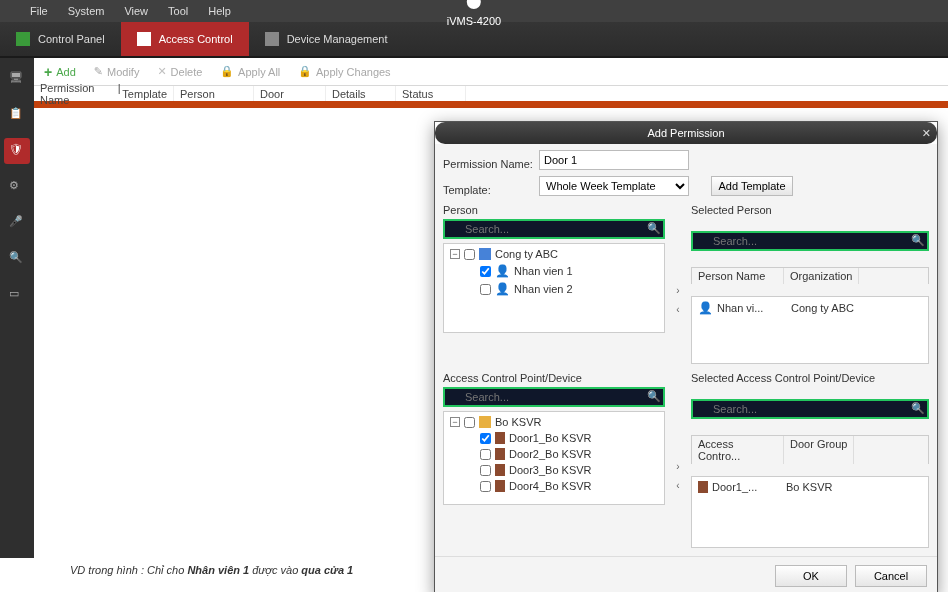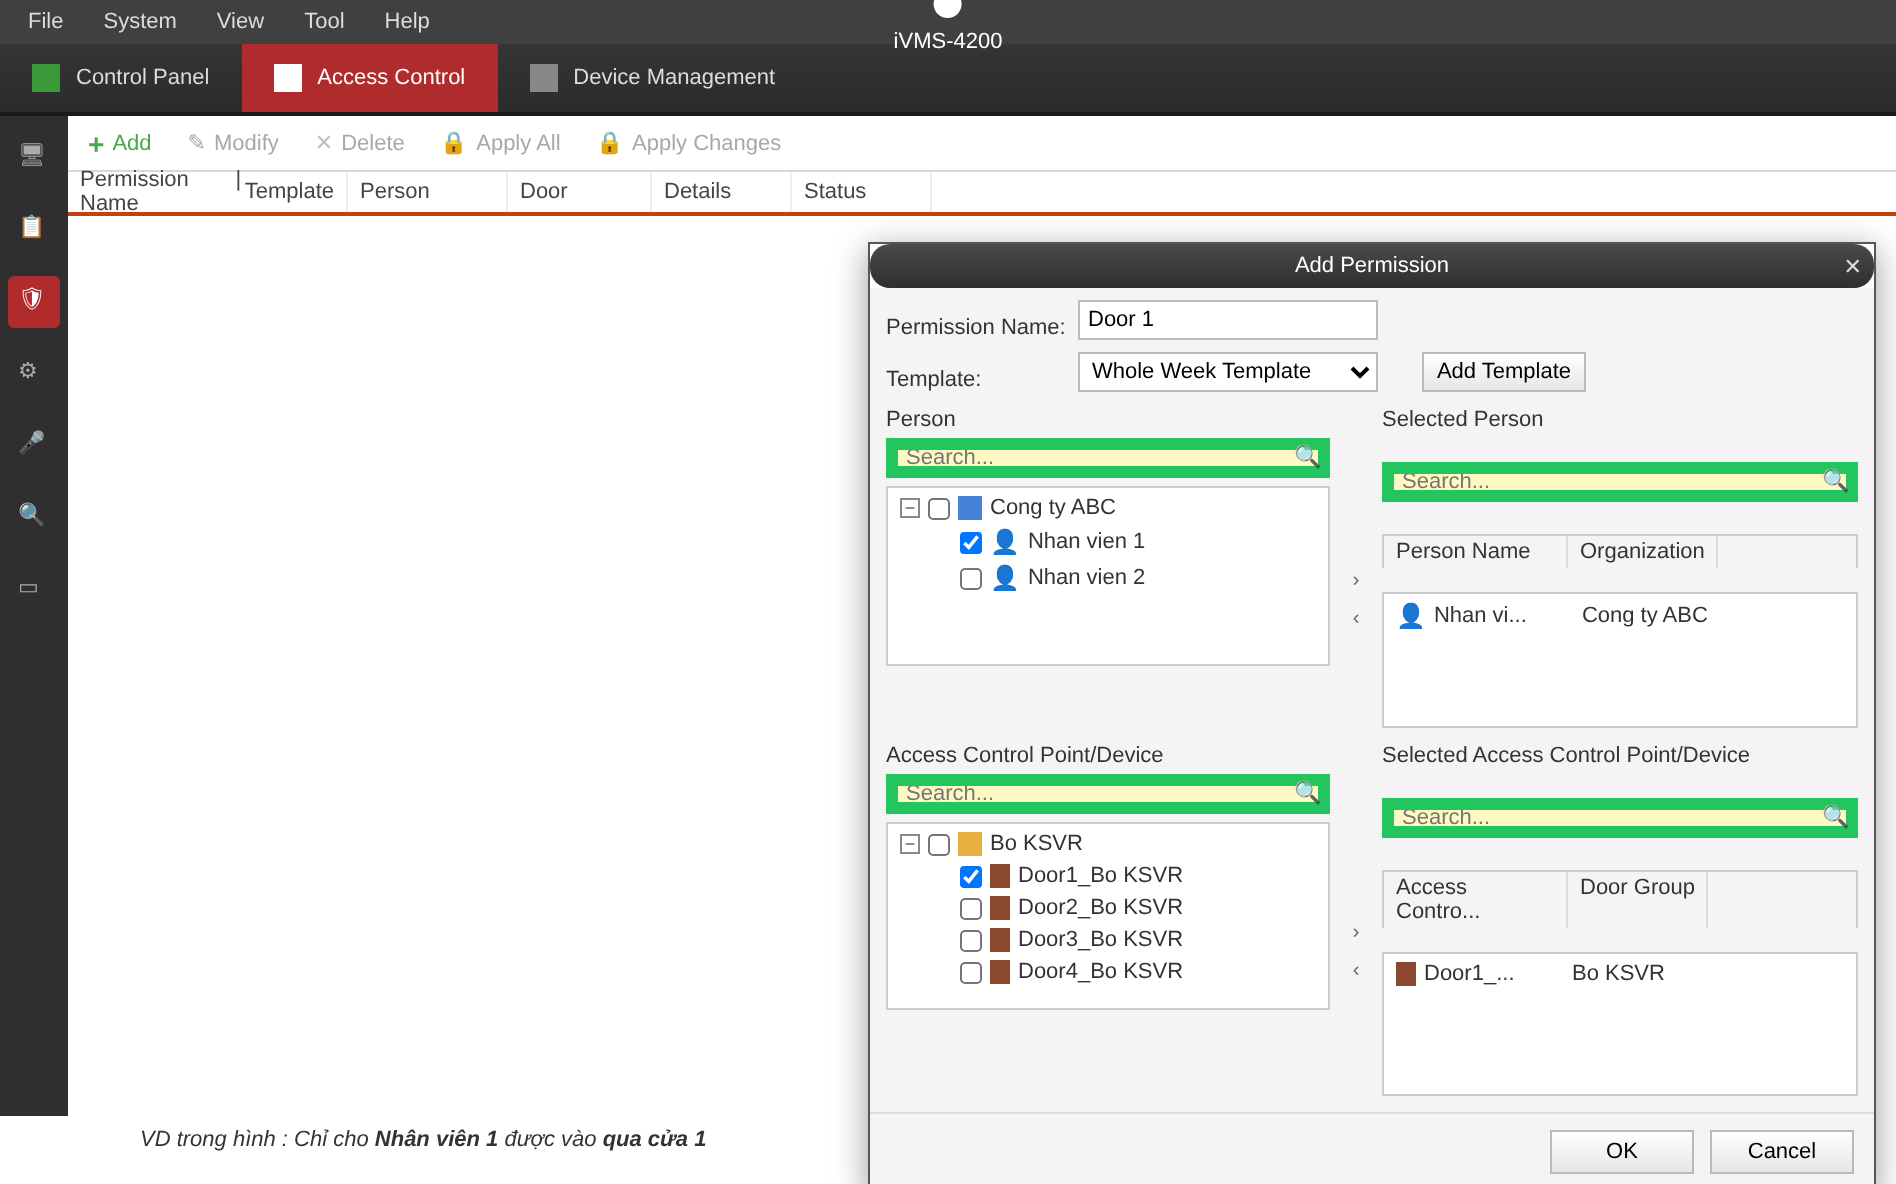--- a/index.html
+++ b/index.html
@@ -1,18 +1,18 @@
 <!DOCTYPE html>
 <html><head>
 <meta charset="utf-8">
 <style>
 * { box-sizing: border-box; margin: 0; padding: 0; font-family: Tahoma, Arial, sans-serif; font-size: 11px; }
 body { width: 948px; height: 592px; background: #fff; overflow: hidden; position: relative; }
 
-.menubar { background: #404040; height: 22px; display: flex; align-items: center; color: #ddd; padding: 0 4px; }
+.menubar { background: #404040; height: 22px; display: flex; align-items: center; color: #ddd; padding: 0 20px; }
 .menubar .item { padding: 0 10px; cursor: default; }
 .menubar .appname { position: absolute; left: 50%; transform: translateX(-50%); display: flex; align-items: center; gap: 6px; color: #fff; font-size: 13px; flex-direction: column; }
 .menubar .appname .logo { width: 14px; height: 14px; background: #fff; border-radius: 50%; display: inline-block; }
 
 .tabbar { background: linear-gradient(#353535,#2b2b2b); height: 36px; display: flex; align-items: stretch; border-bottom: 2px solid #1a1a1a; }
 .tabbar .tab { display: flex; align-items: center; padding: 0 16px; color: #ddd; gap: 8px; cursor: default; }
 .tabbar .tab.cp .ticon { width: 14px; height: 14px; background: #3a9a3a; }
 .tabbar .tab.ac { background: #b02b2b; color: #fff; }
 .tabbar .tab.ac .ticon { width: 14px; height: 14px; background: #fff; }
 .tabbar .tab.dm .ticon { width: 14px; height: 14px; background: #888; }
@@ -24,21 +24,21 @@
 .sidenav .sicon svg, .sidenav .sicon span { width: 16px; height: 16px; }
 
 .content { flex: 1; background: #fff; position: relative; }
 .toolbar { height: 28px; border-bottom: 1px solid #d8d8d8; display: flex; align-items: center; padding: 0 10px; gap: 18px; }
 .toolbar .tbtn { color: #a8a8a8; display: flex; align-items: center; gap: 4px; cursor: default; }
 .toolbar .tbtn.add { color: #4aa84a; }
 .toolbar .tbtn .plus { color: #4aa84a; font-weight: bold; font-size: 14px; }
 .toolbar .tbtn .x { color: #c0c0c0; }
 .toolbar .tbtn .lock { color: #c0c0c0; }
 
-.cols { height: 22px; border-bottom: 2px solid #c2410c; display: flex; align-items: center; color: #444; }
+.cols { height: 22px; border-bottom: 7px solid #c2410c; display: flex; align-items: center; color: #444; }
 .cols .c { padding: 0 6px; border-right: 1px solid #eee; height: 100%; display: flex; align-items: center; }
 .cols .c1 { width: 140px; }
 .cols .c2 { width: 80px; }
 .cols .c3 { width: 72px; }
 .cols .c4 { width: 70px; }
 .cols .c5 { width: 70px; }
 
 
 .dialog { position: absolute; left: 434px; top: 121px; width: 504px; background: #fdfdfd; border: 1px solid #555; box-shadow: 0 4px 16px rgba(0,0,0,.4); }
 .dialog .dtitle { height: 22px; background: linear-gradient(#4a4a4a,#2e2e2e); color: #fff; display: flex; align-items: center; justify-content: center; font-size: 11px; position: relative; border-radius: 10px; }
@@ -49,21 +49,21 @@
 .frow input[type=text].perm { width: 150px; height: 20px; border: 1px solid #bbb; padding: 0 4px; background:#fff; }
 .frow select { width: 150px; height: 20px; border: 1px solid #bbb; background:#fff; padding: 0 2px; }
 .frow .addtpl { margin-left: 18px; height: 20px; width: 82px; border: 1px solid #bbb; background: linear-gradient(#fff,#e6e6e6); cursor: default; }
 
 .twocol { display: flex; gap: 8px; }
 .pane { display: flex; flex-direction: column; }
 .pane.left { width: 222px; }
 .pane.right { flex: 1; gap: 12px; }
 .pane .phead { color: #333; margin: 2px 0 3px 0; }
 .search { position: relative; margin-bottom: 4px; }
-.search input { width: 100%; height: 20px; border: 6px solid #22c55e; padding: 0 20px 0 4px; color:#888; background:#fef9c3; }
+.search input { width: 100%; height: 20px; border: 2px solid #22c55e; padding: 0 20px 0 20px; color:#888; background:#0f172a; }
 .search .mag { position: absolute; right: 4px; top: 3px; color: #888; }
 .listbox { border: 1px solid #ccc; background: #fff; height: 90px; overflow: auto; padding: 2px 0; }
 .listbox.tall { height: 94px; }
 .tablehead { display:flex; border:1px solid #ccc; border-bottom:none; background:#f4f4f4; }
 .tablehead .th { padding:2px 6px; color:#333; border-right:1px solid #ddd; }
 .th.w1 { width: 92px; }
 .tree-row { display:flex; align-items:center; gap:4px; padding: 2px 6px; color:#333; }
 .tree-row .toggle { width:10px; height:10px; border:1px solid #888; display:inline-flex; align-items:center; justify-content:center; font-size:9px; color:#555; }
 .tree-row .cb { width:11px; height:11px; }
 .tree-row .orgicon { width:12px; height:12px; background:#4682d8; display:inline-block; }

